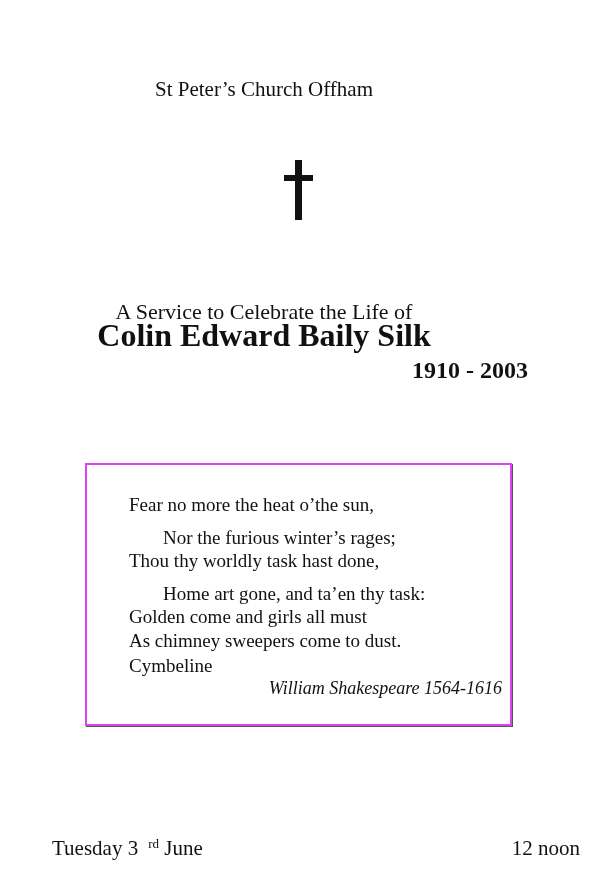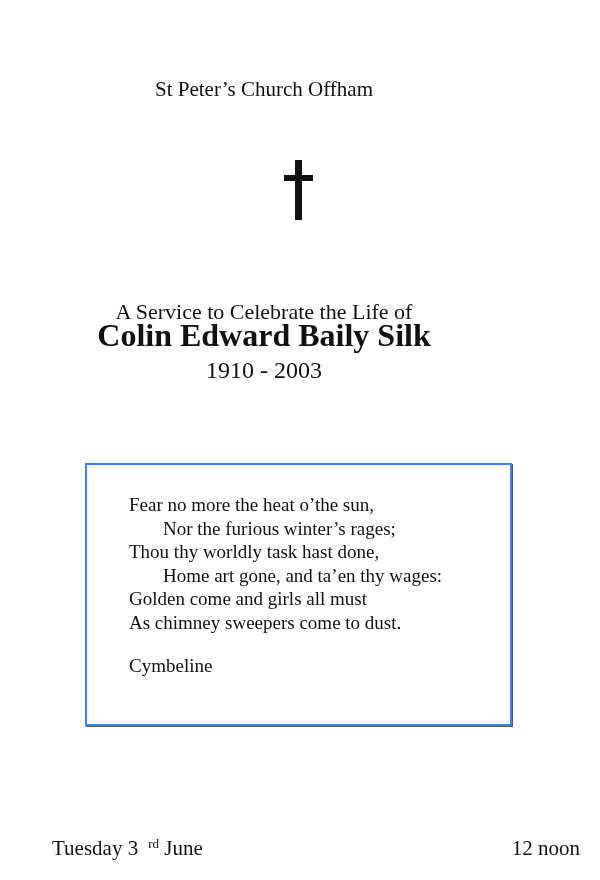--- a/index.html
+++ b/index.html
@@ -6,26 +6,26 @@
   body { width:600px; height:880px; position:relative; overflow:hidden;
          font-family:"Liberation Serif","DejaVu Serif",serif; color:#111; }
   .abs { position:absolute; }
   .center { left:0; width:528px; text-align:center; }
   .church { top:77px; font-size:21px; }
   .cross { left:284px; top:160px; width:29px; height:60px; }
   .cross .v { position:absolute; left:11px; top:0; width:7px; height:60px; background:#111; }
   .cross .h { position:absolute; left:0; top:15px; width:29px; height:6px; background:#111; }
   .service { top:257px; font-size:22px;margin-top:42px; }
   .name { top:317px; font-size:32px; font-weight:bold; }
-  .years { top:357px; font-size:24px; font-weight:normal; }
-  .box { left:85px; top:463px; width:423px; height:259px; border:2px solid #3b82f6;
+  .years { top:357px; font-size:24px; font-weight:bold;text-align:right; }
+  .box { left:85px; top:463px; width:423px; height:259px; border:2px solid #d946ef;
          box-shadow:1px 1px 0 #555; }
   .poem { position:absolute; left:42px; top:28px; font-size:19px; line-height:23.5px; }
   .poem .line { white-space:nowrap; }
-  .poem .indent { padding-left:34px; }
+  .poem .indent { padding-left:34px;margin-top:9px; }
   .work { position:absolute; left:42px; top:190px; font-size:19px; }
   .author { position:absolute; right:8px; top:213px; font-size:18px; font-style:italic; white-space:nowrap; }
   .footer-date { left:52px; top:836px; font-size:21px; }
   .footer-date sup { font-size:13px; vertical-align:7px; line-height:0;margin-left:10px; }
   .footer-time { right:20px; top:836px; font-size:21px; }
 </style>
 </head>
 <body>
 
 <div class="abs center church">St Peter’s Church Offham</div>
@@ -37,21 +37,22 @@
 
 <div class="abs center service">A Service to Celebrate the Life of</div>
 <div class="abs center name">Colin Edward Baily Silk</div>
 <div class="abs center years">1910 - 2003</div>
 
 <div class="abs box">
   <div class="poem">
     <div class="line">Fear no more the heat o’the sun,</div>
     <div class="line indent">Nor the furious winter’s rages;</div>
     <div class="line">Thou thy worldly task hast done,</div>
-    <div class="line indent">Home art gone, and ta’en thy wages:</div>
+    <div class="line indent">Home art gone, and ta’en thy task:</div>
     <div class="line">Golden come and girls all must</div>
     <div class="line">As chimney sweepers come to dust.</div>
   </div>
   <div class="work">Cymbeline</div>
+  <div class="author">William Shakespeare 1564-1616</div>
 </div>
 
 <div class="abs footer-date"><span>Tuesday 3</span><sup>rd</sup> <span>June</span></div>
 <div class="abs footer-time">12 noon</div>
 
 </body></html>

